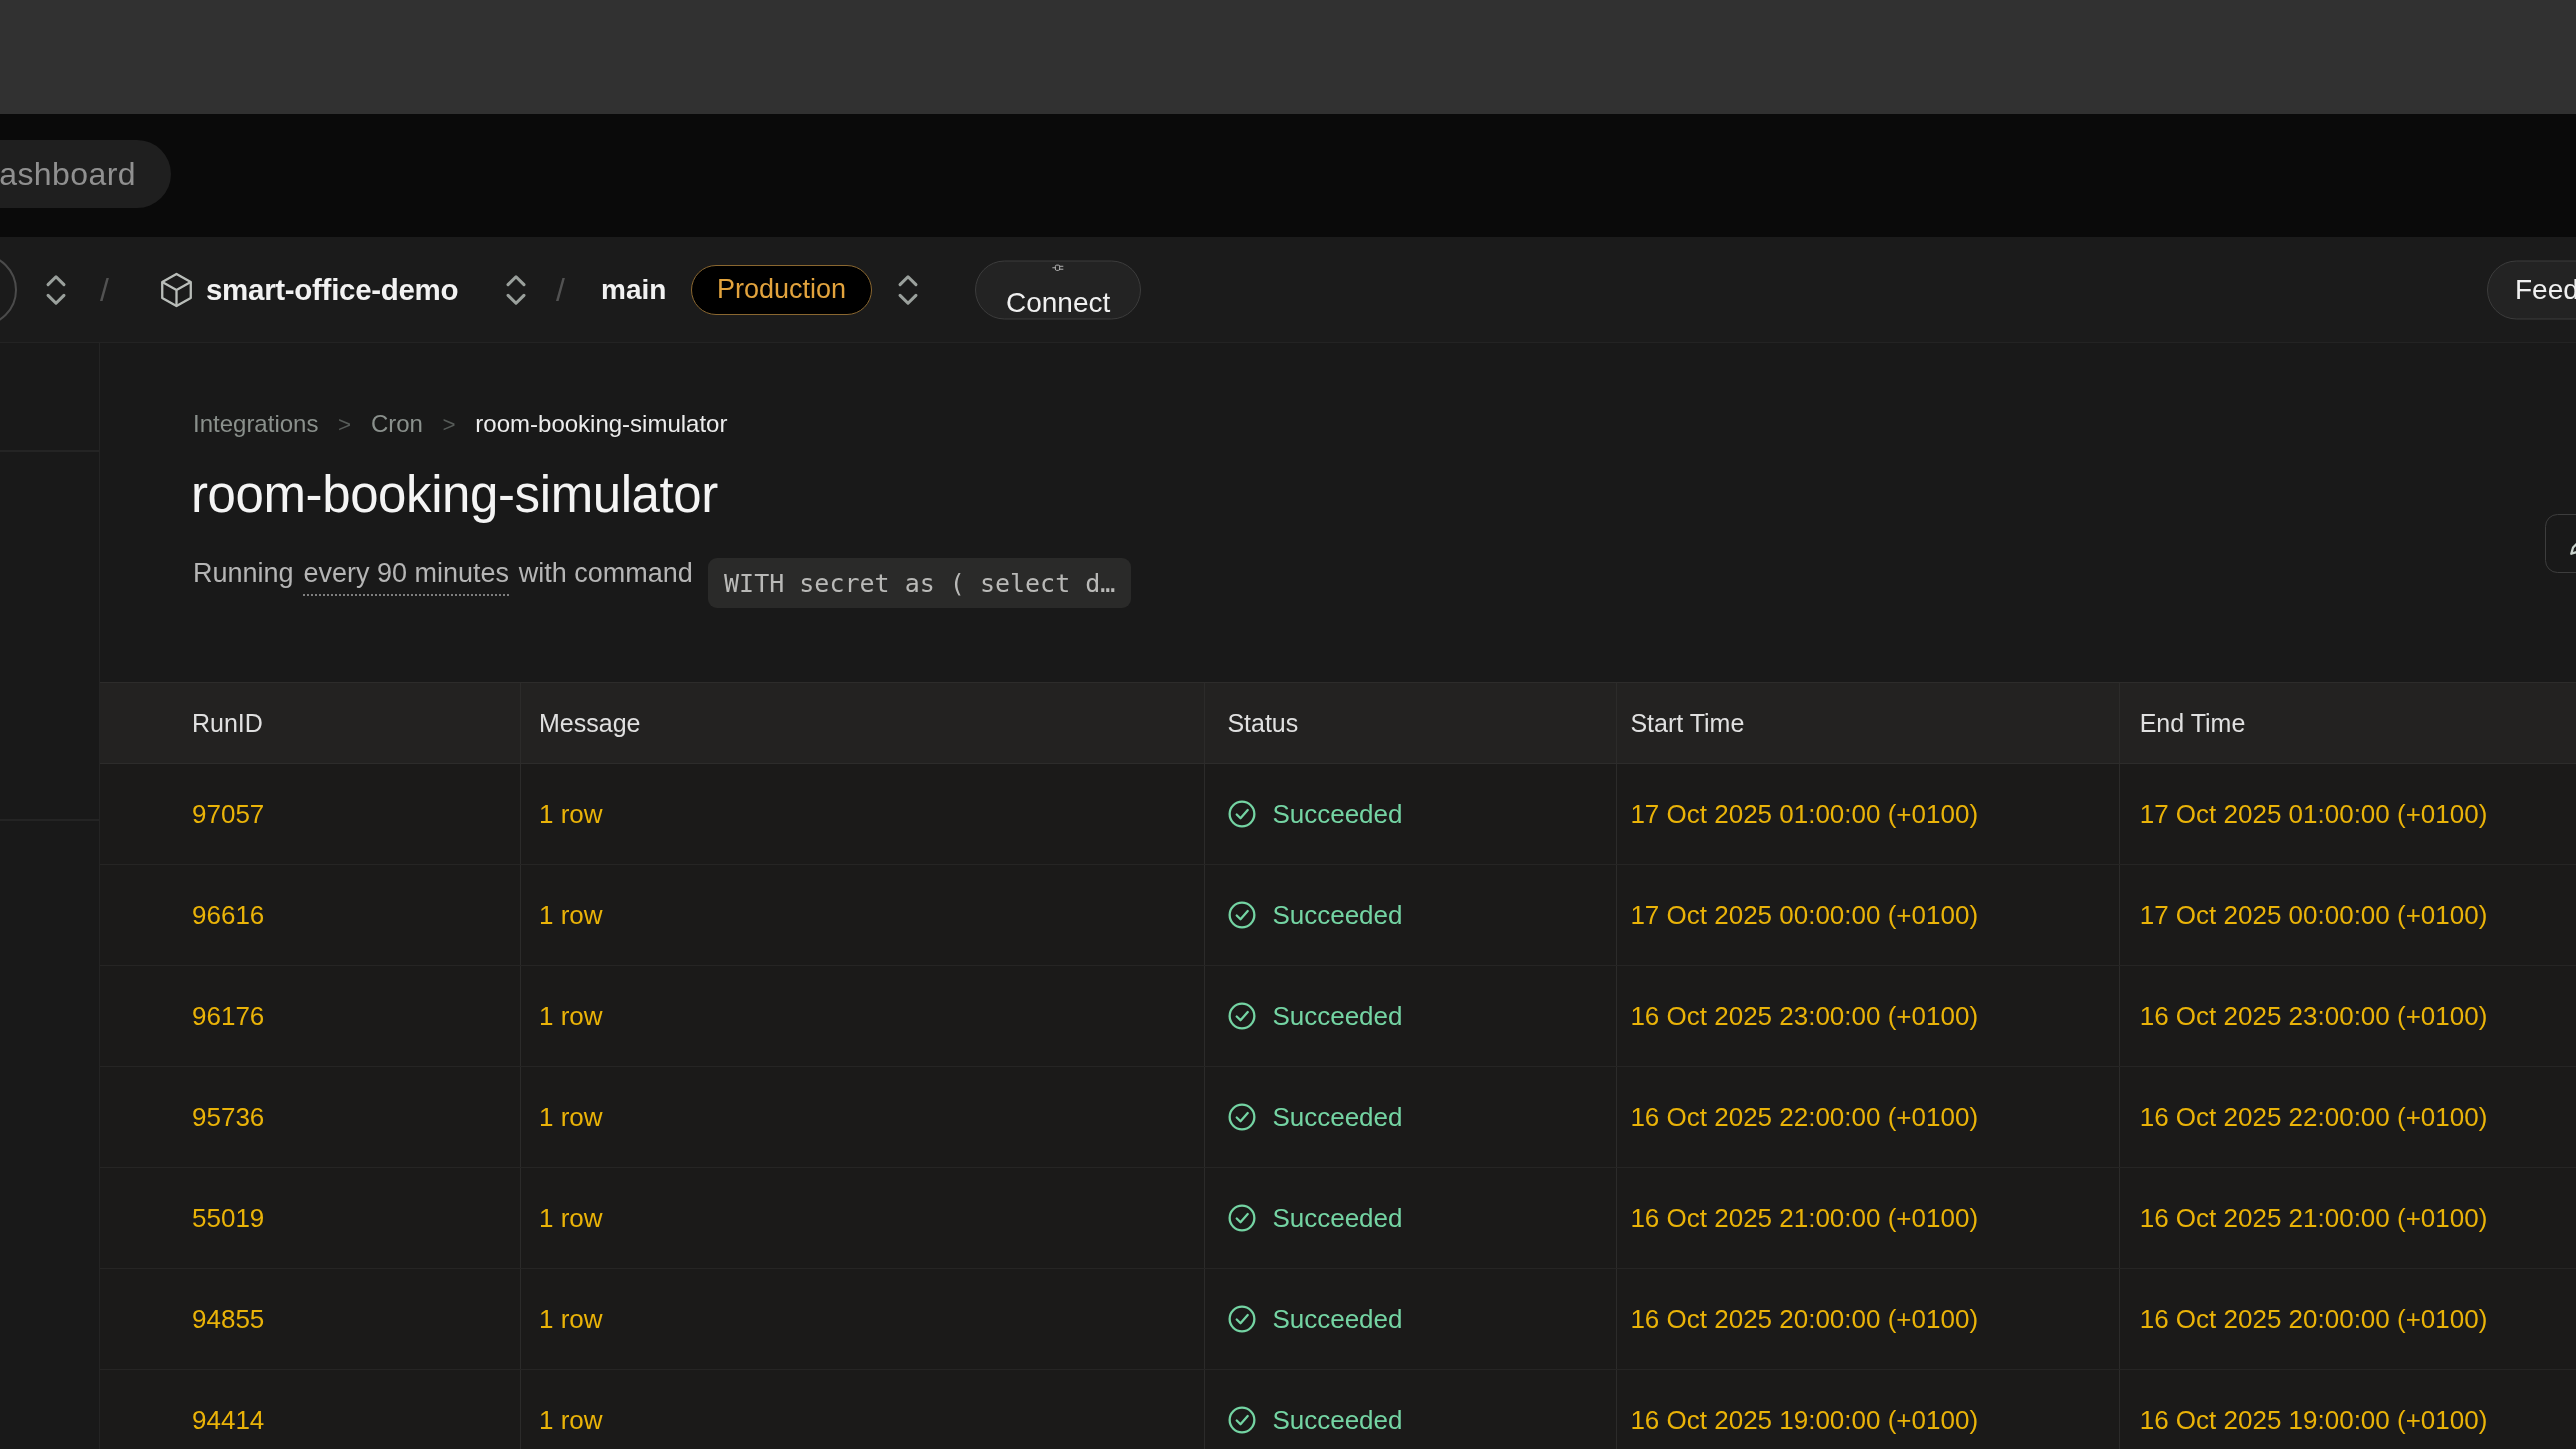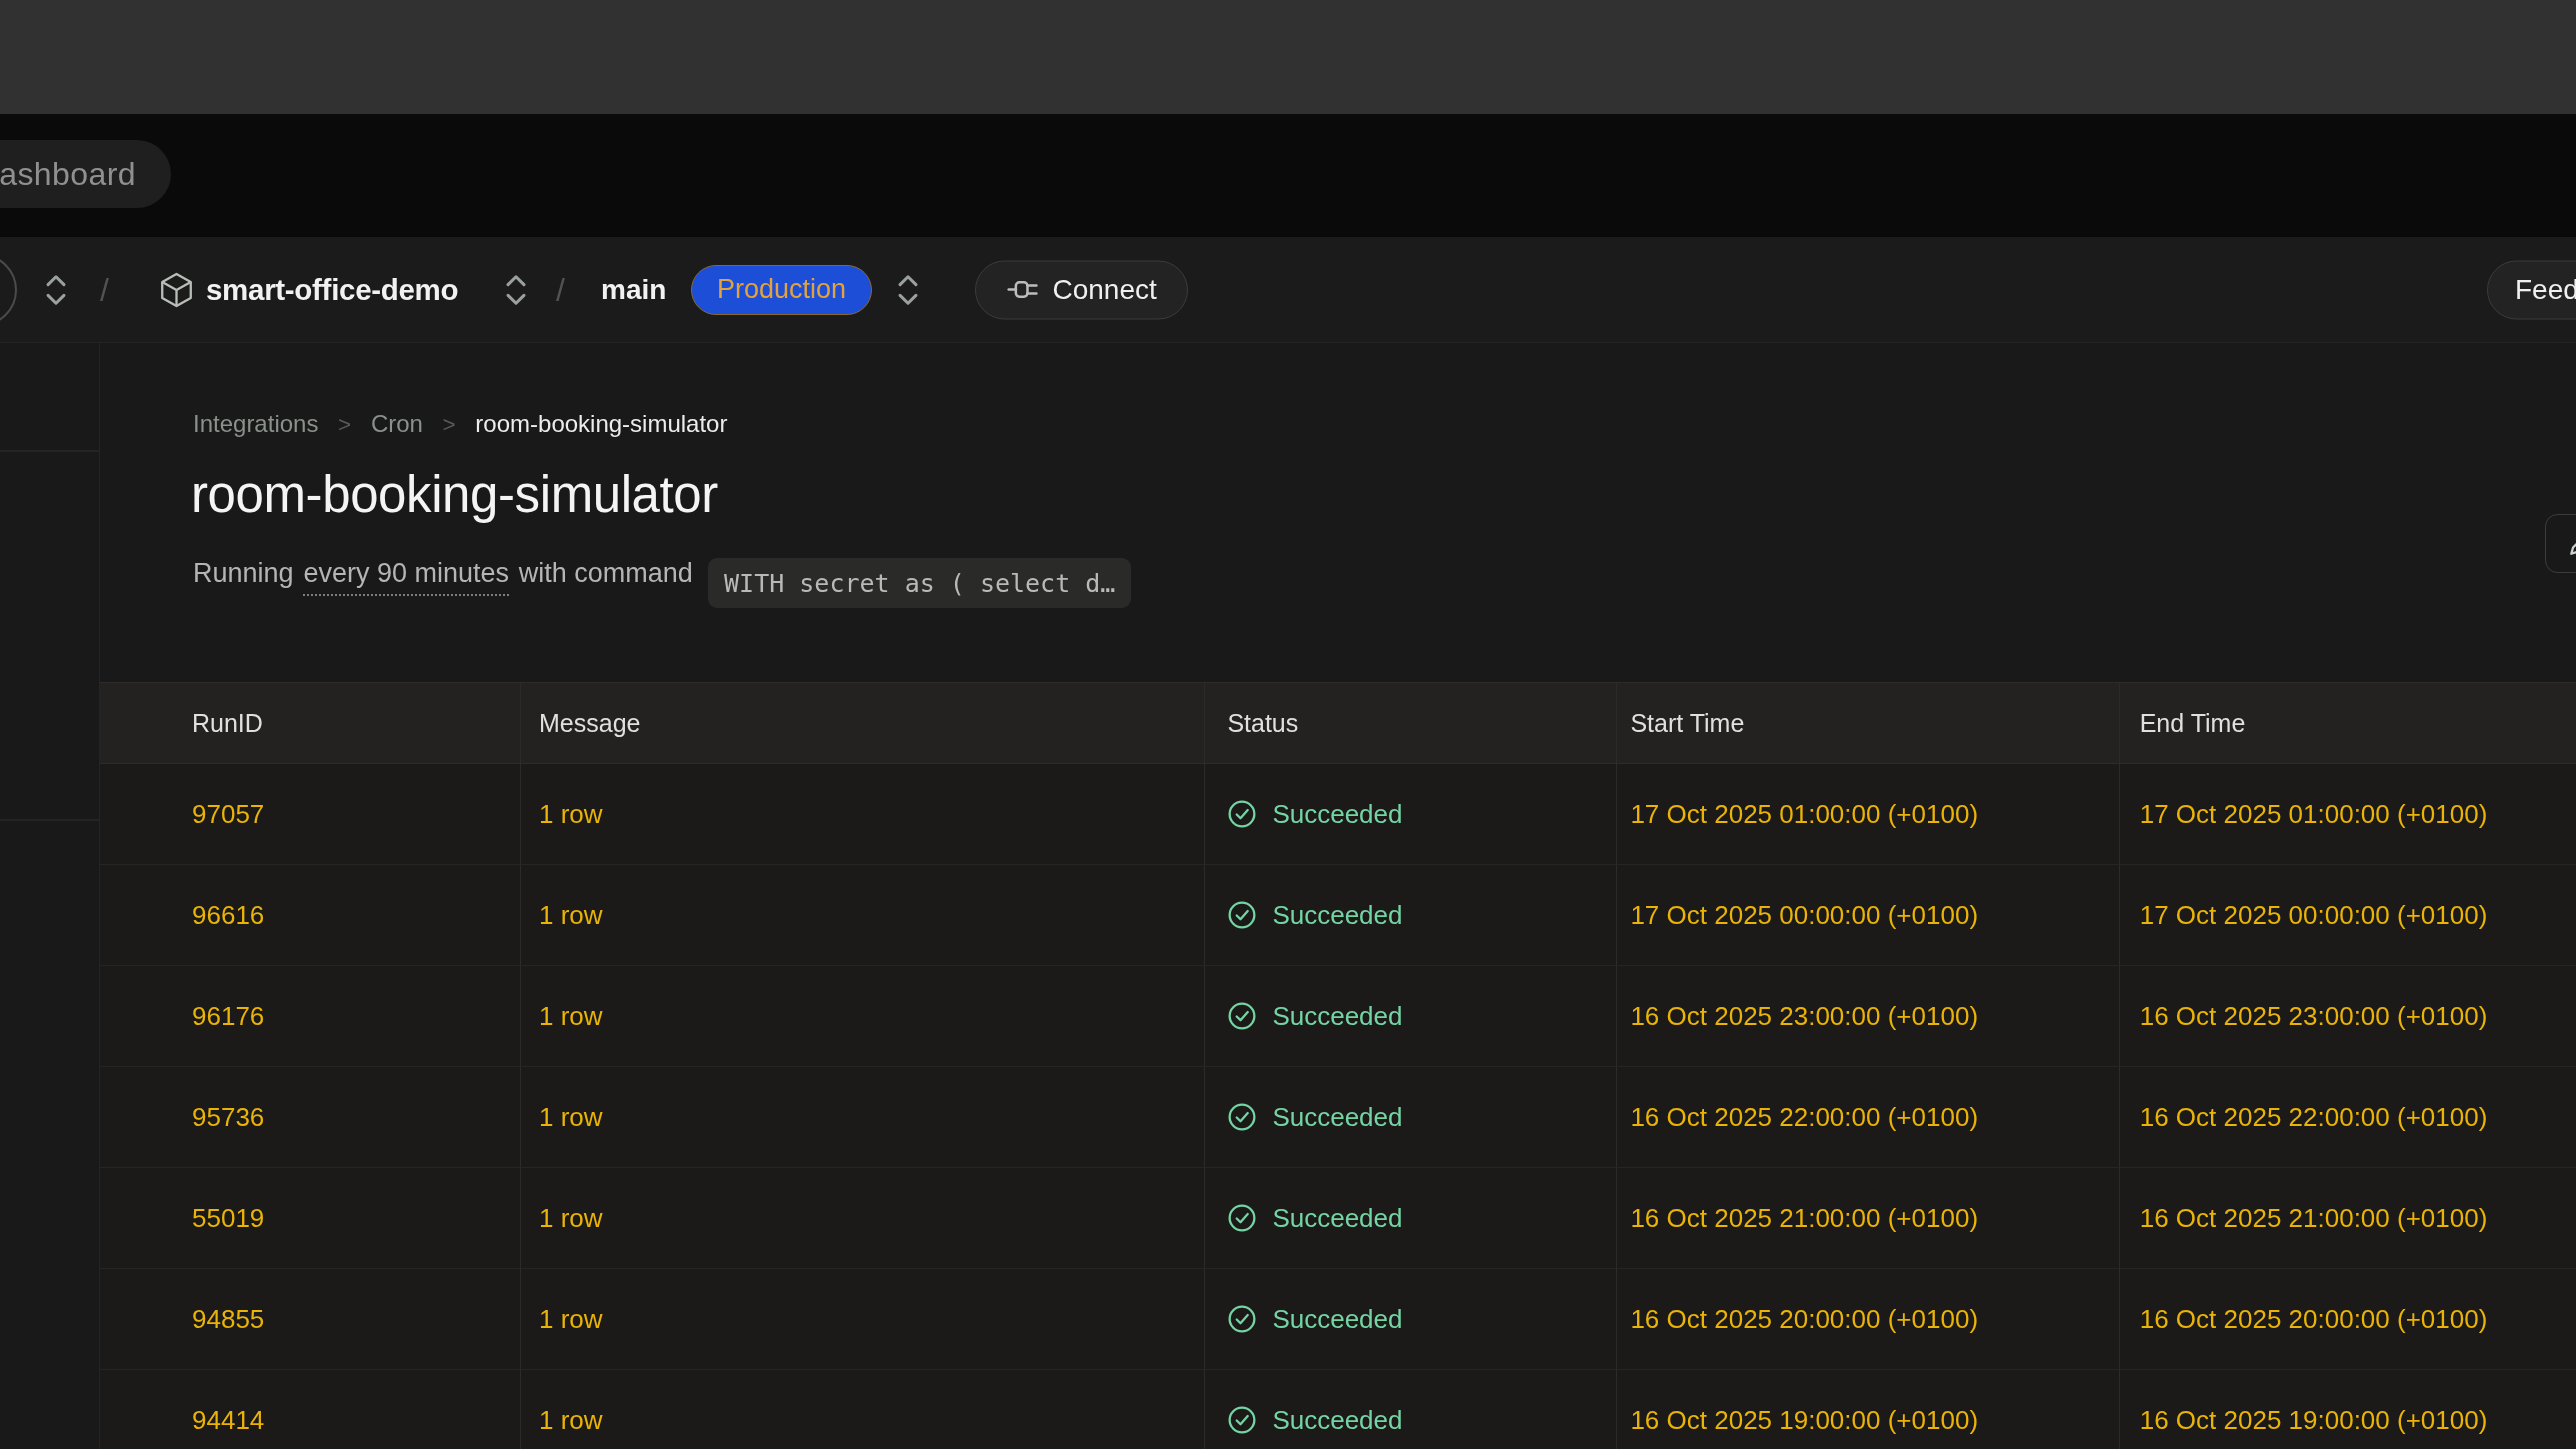--- a/index.html
+++ b/index.html
@@ -18,26 +18,26 @@
               border-bottom:1.8px solid #232323; }
   .toolbar > * { position:absolute; top:50%; transform:translateY(-50%); }
   .avatar-frag { left:-55px; width:72px; height:72px; border:2.7px solid #4b4b4b; border-radius:50%; }
   .chev1 { left:41px; } .chev2 { left:501px; } .chev3 { left:893px; }
   .slash { color:#525252; font-size:32px; font-weight:300; }
   .slash1 { left:100px; } .slash2 { left:556px; }
   .cube-wrap { left:156px; width:41px; height:41px; }
   .ws-name { left:206px; font-size:29.5px; font-weight:700; color:#f2f2f2; letter-spacing:-0.3px; }
   .branch  { left:601px; font-size:28px; font-weight:700; color:#f2f2f2; }
   .env-badge { left:691px; height:50px; border-radius:25px; border:1.8px solid #8a6730;
-               background:#1d4ed8; display:flex; align-items:center; padding:0 25px;
+               background:#000000; display:flex; align-items:center; padding:0 25px;
                font-size:27px; color:#e2a33d; }
   .pill-btn { height:59px; border-radius:29.5px; border:1.8px solid #3c3c3c; background:#232323;
               display:flex; align-items:center; gap:12.5px; padding:0 30px;
               font-size:28px; color:#f0f0f0; cursor:pointer; }
-  .connect-btn  { left:975px; }
+  .connect-btn  { left:975px;flex-direction:column; }
   .feedback-btn { left:2487px; width:215px; padding:0 27px; }
 
   
   .rail { position:absolute; left:0; top:343px; width:100px; height:1106px;
           background:#191919; border-right:1.8px solid #242424; }
   .rail .div1 { position:absolute; left:0; top:107px; width:100%; height:1.8px; background:#242424; }
   .rail .div2 { position:absolute; left:0; top:476px; width:100%; height:1.8px; background:#242424; }
 
   
   .breadcrumb { position:absolute; left:193px; top:410px; display:flex; align-items:flex-end; gap:19.7px;

